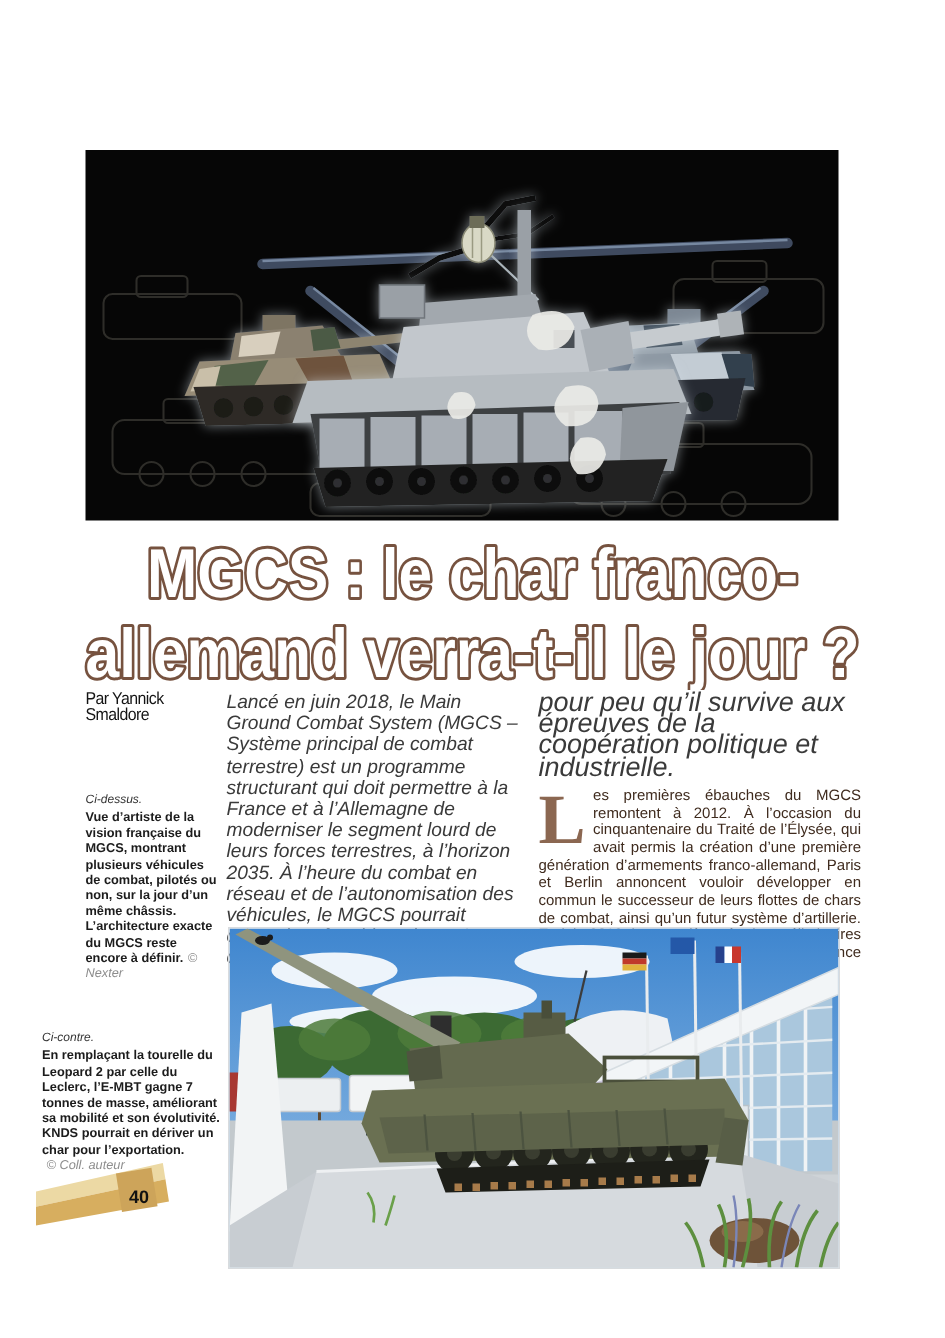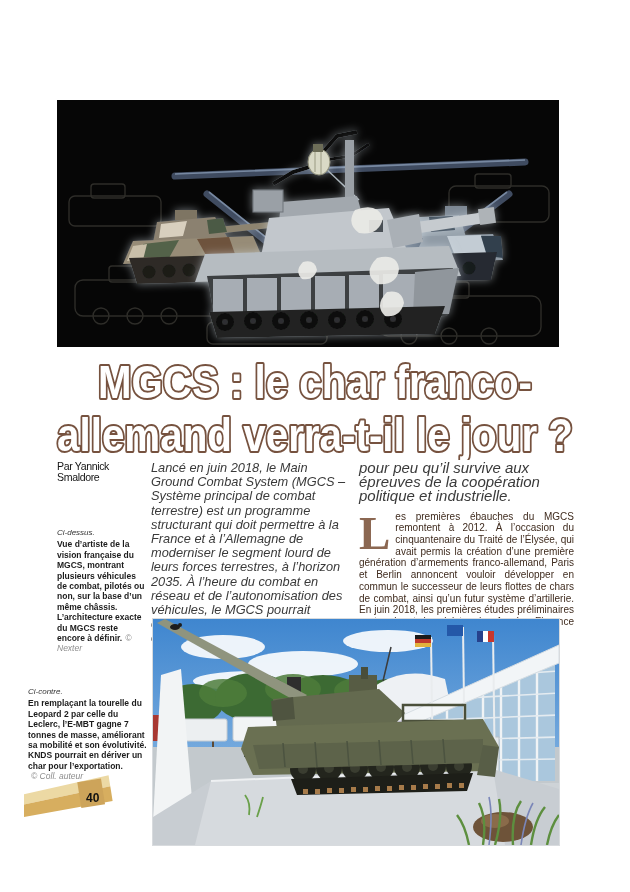--- a/index.html
+++ b/index.html
@@ -20,21 +20,21 @@
           letter-spacing:-0.4px;white-space:pre-line;color:#141414;transform:scaleX(.92);transform-origin:0 0;}
   .caption-top{position:absolute;left:57px;top:528px;width:90px;font-size:8.5px;line-height:10.4px;
                font-weight:bold;color:#1c1c1c;}
   .caption-label{display:block;font-weight:normal;font-style:italic;font-size:8px;margin-bottom:1px;color:#333;}
   .credit{font-weight:normal;font-style:italic;color:#8d8d8d;margin-left:3px;}
 
   
   .intro-col{position:absolute;left:151px;top:461px;width:200px;font-style:italic;font-size:12.8px;
              line-height:14.2px;color:#3a3a3a;}
   .right-col{position:absolute;left:359px;top:461px;width:215px;}
-  .intro2{font-style:italic;font-size:15px;line-height:14.2px;color:#3a3a3a;margin:0 0 7px 0;}
+  .intro2{font-style:italic;font-size:18px;line-height:14.2px;color:#3a3a3a;margin:0 0 7px 0;}
   .bodytext{font-size:10px;line-height:11.7px;color:#3f2b1e;text-align:justify;margin:0;}
   .dropcap{display:block;float:left;font-family:"Liberation Serif",serif;font-weight:bold;
            font-size:47px;line-height:40px;color:#8b6751;margin:2px 5px 0 0;}
 
   
   .photo{position:absolute;left:152px;top:618px;width:406px;height:226px;border:1px solid #d8dbde;box-sizing:content-box;}
   .photo svg{display:block;width:100%;height:100%;}
   .caption-bottom{position:absolute;left:28px;top:687px;width:120px;
                   font-size:8.5px;line-height:10.4px;font-weight:bold;color:#1c1c1c;}
 
@@ -188,21 +188,21 @@
 
   <svg class="headline" viewBox="0 0 630 110">
     <text class="hl" x="315" y="48" text-anchor="middle" textLength="434" lengthAdjust="spacingAndGlyphs">MGCS : le char franco-</text>
     <text class="hl" x="315" y="101" text-anchor="middle" textLength="516" lengthAdjust="spacingAndGlyphs">allemand verra-t-il le jour ?</text>
   </svg>
 
   <div class="byline">Par Yannick
 Smaldore</div>
 
   <div class="caption-top">
-    <span class="caption-label">Ci-dessus.</span><span>Vue d’artiste de la vision française du MGCS, montrant plusieurs véhicules de combat, pilotés ou non, sur la base d’un même châssis. L’architecture exacte du MGCS reste encore à définir.</span><span class="credit">© Nexter</span>
+    <span class="caption-label">Ci-dessus.</span><span>Vue d’artiste de la vision française du MGCS, montrant plusieurs véhicules de combat, pilotés ou non, sur la jour d’un même châssis. L’architecture exacte du MGCS reste encore à définir.</span><span class="credit">© Nexter</span>
   </div>
 
   <div class="intro-col">Lancé en juin 2018, le Main Ground Combat System (MGCS – Système principal de combat terrestre) est un programme structurant qui doit permettre à la France et à l’Allemagne de moderniser le segment lourd de leurs forces terrestres, à l’horizon 2035. À l’heure du combat en réseau et de l’autonomisation des véhicules, le MGCS pourrait cependant être bien plus qu’un char de combat…</div>
 
   <div class="right-col">
     <p class="intro2">pour peu qu’il survive aux épreuves de la coopération politique et industrielle.</p>
     <p class="bodytext">
       <span class="dropcap">L</span><span>es premières ébauches du MGCS remontent à 2012. À l’occasion du cinquantenaire du Traité de l’Élysée, qui avait permis la création d’une première génération d’armements franco-allemand, Paris et Berlin annoncent vouloir développer en commun le successeur de leurs flottes de chars de combat, ainsi qu’un futur système d’artillerie. En juin 2018, les premières études préliminaires se terminant, la ministre des Armées Florence Parly et son ho-</span>
     </p>
   </div>

